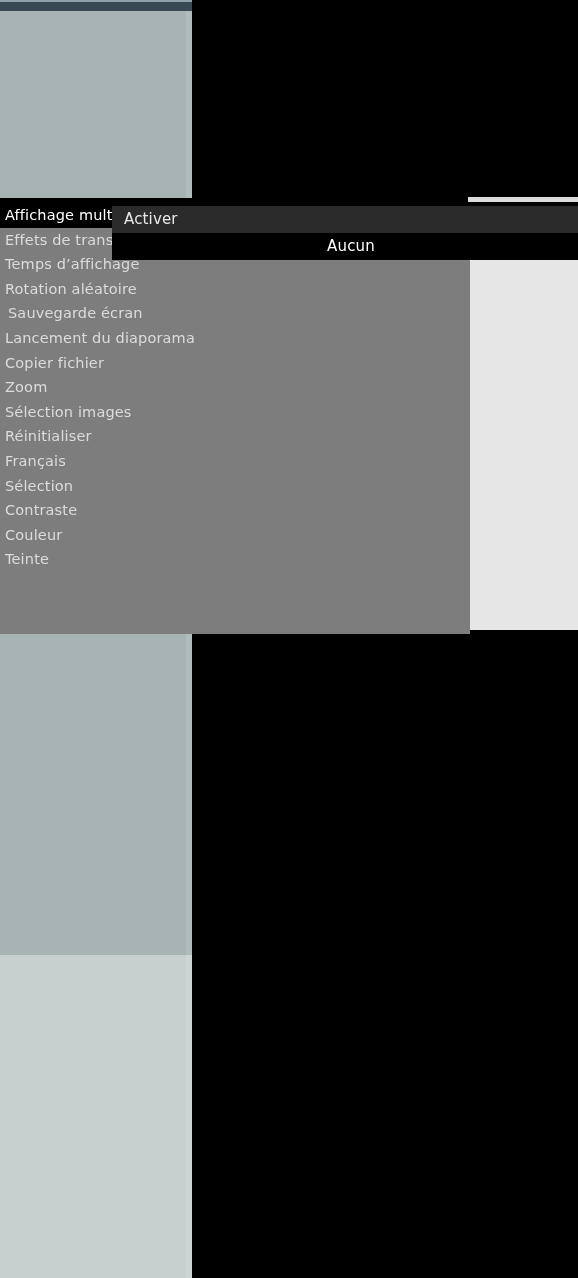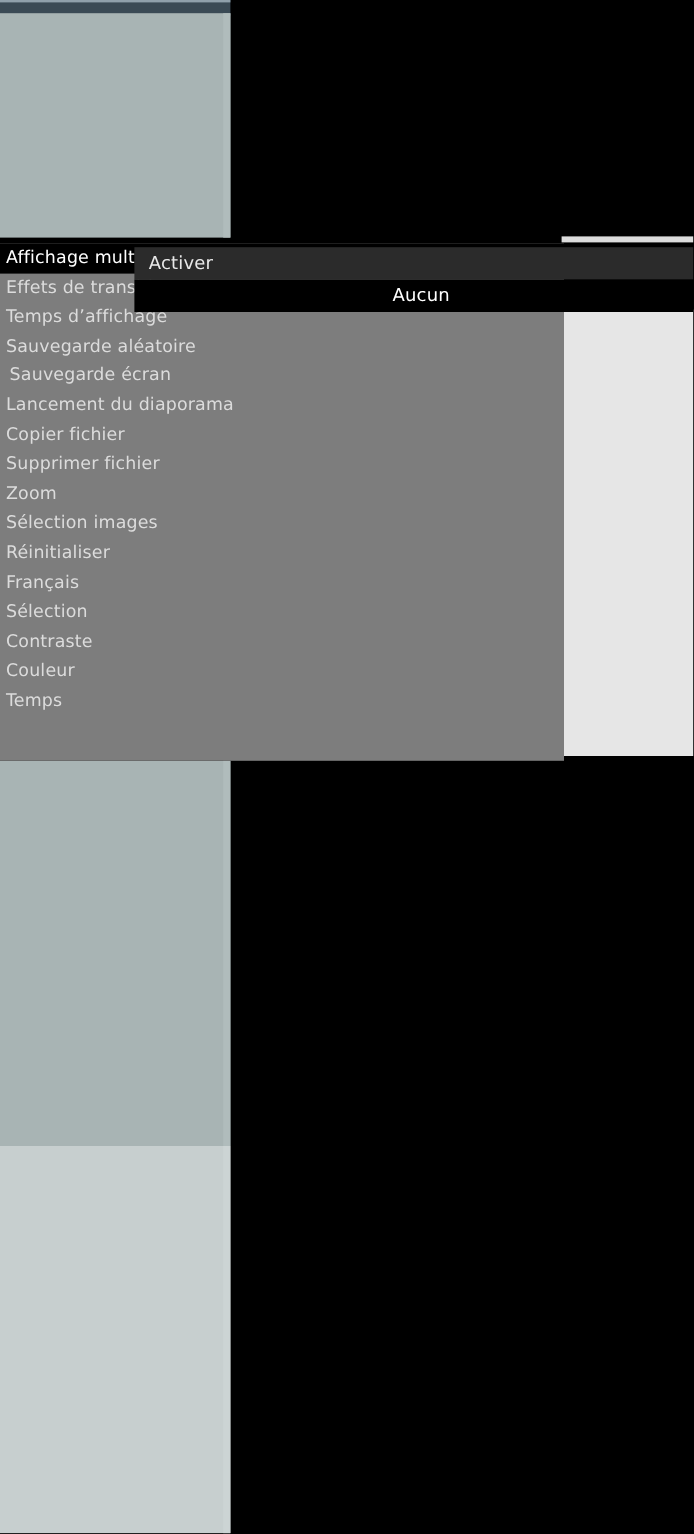--- a/index.html
+++ b/index.html
@@ -156,33 +156,32 @@
   <div class="panel" id="bottom-photo-panel"></div>
   <div class="panel" id="bottom-photo-edge"></div>
 
   <div class="panel" id="right-top-strip"></div>
   <div class="panel" id="right-light-panel"></div>
 
   <div id="osd-menu">
     <div class="menu-item selected">Affichage multiple</div>
     <div class="menu-item">Effets de transition</div>
     <div class="menu-item">Temps d’affichage</div>
-    <div class="menu-item">Sauvegarde aléatoire</div>
+    <div class="menu-item">Rotation aléatoire</div>
     <div class="menu-item indent">Sauvegarde écran</div>
     <div class="menu-item">Lancement du diaporama</div>
     <div class="menu-item">Copier fichier</div>
-    <div class="menu-item">Supprimer fichier</div>
     <div class="menu-item">Zoom</div>
     <div class="menu-item">Sélection images</div>
     <div class="menu-item">Réinitialiser</div>
     <div class="menu-item">Français</div>
     <div class="menu-item">Sélection</div>
     <div class="menu-item">Contraste</div>
     <div class="menu-item">Couleur</div>
-    <div class="menu-item">Temps</div>
+    <div class="menu-item">Teinte</div>
   </div>
 
   <div id="submenu">
     <div class="submenu-item sub-normal">Activer</div>
     <div class="submenu-item sub-selected">Aucun</div>
   </div>
 
 </div>
 
 </body></html>

